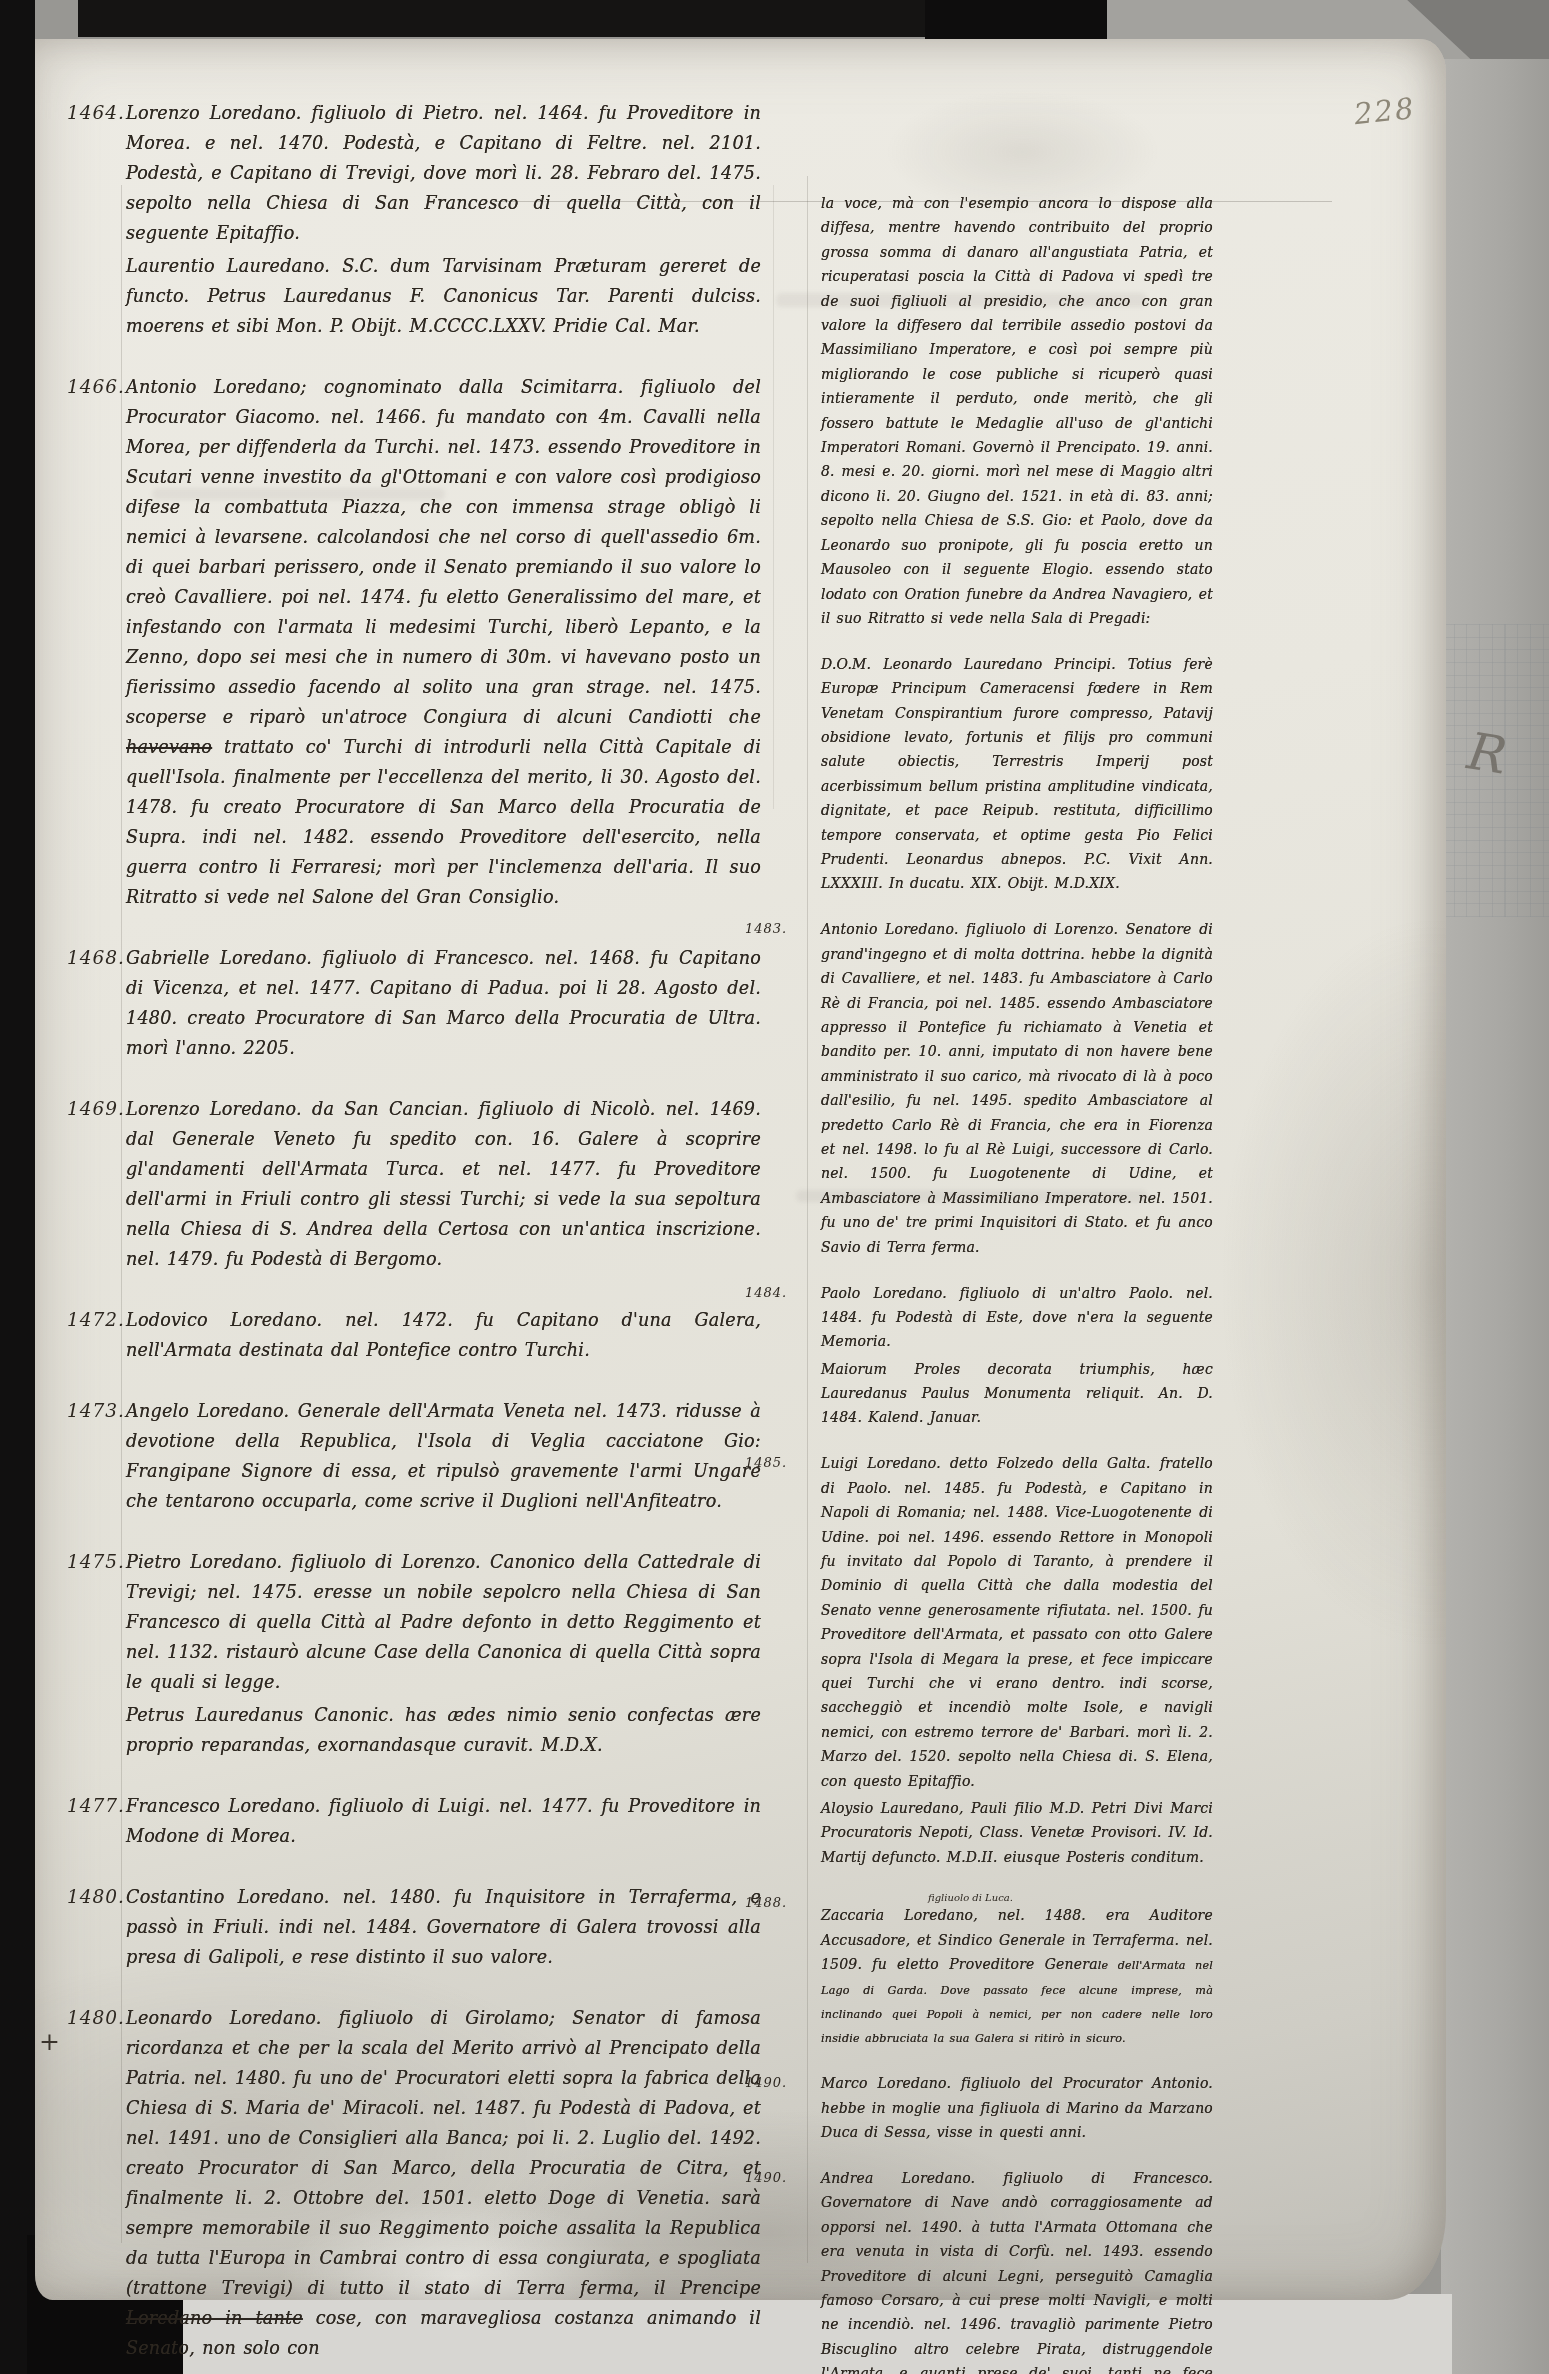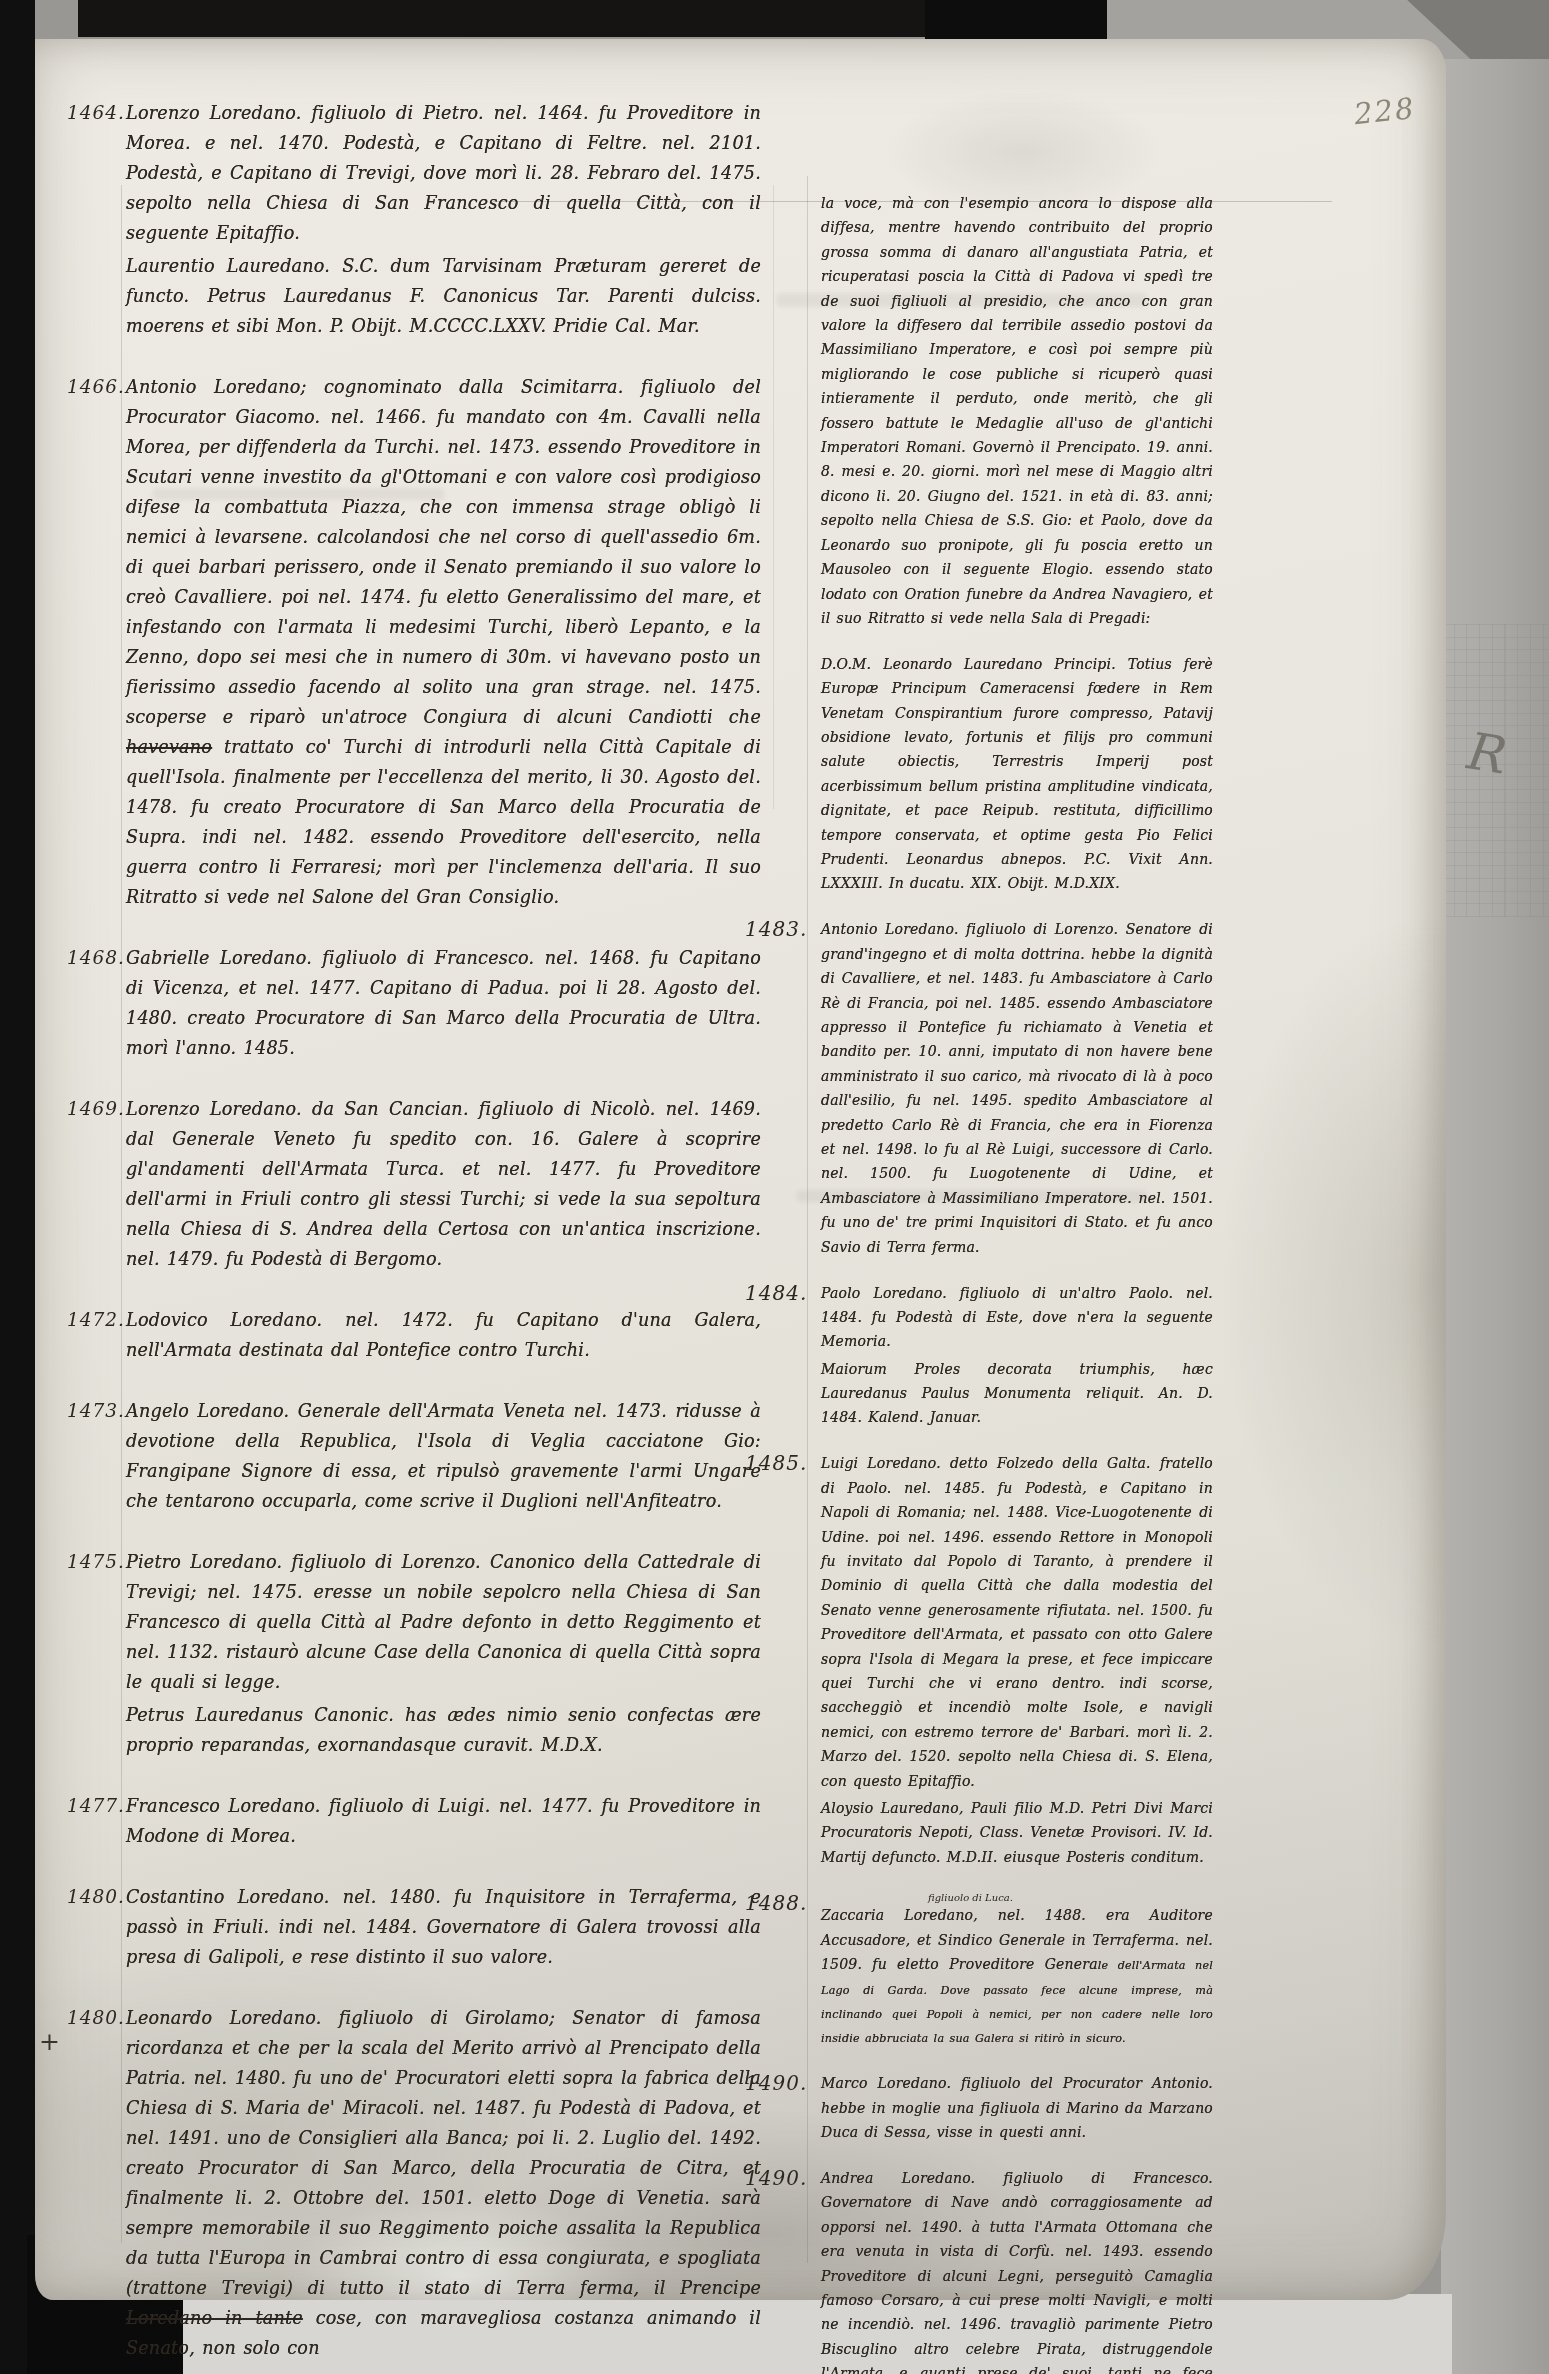--- a/index.html
+++ b/index.html
@@ -52,21 +52,21 @@
   
   .column{position:absolute;color:#2d2720;font-style:italic;}
   .col-left {left:55px; top:98px;width:706px;font-size:17.6px;  line-height:30px;}
   .col-right{left:733px;top:191px;width:480px;font-size:14px;line-height:24.4px;}
   .entry{position:relative;margin:0 0 31px 12px;}
   .col-right .entry{margin-bottom:21.5px;}
   .col-left  .entry{padding-left:59px;}
   .col-right .entry{padding-left:76px;}
   .year{position:absolute;left:0;top:0;letter-spacing:1px;}
   .col-left .year{font-size:18.5px;}
-  .col-right .year{font-size:20px;}
+  .col-right .year{font-size:13px;}
   .body{margin:0;text-align:justify;letter-spacing:0.2px;word-spacing:1.5px;
     text-shadow:0 0 0.5px rgba(45,39,32,.85);}
   .latin{margin:2.9px 0 0 0;}
   .note{font-size:10px;line-height:13.7px;margin:0 0 -1px 107px;}
   .struck{text-decoration:line-through;text-decoration-thickness:2.4px;
     text-decoration-color:rgba(40,34,28,.85);}
   .small{font-size:11.2px;line-height:15.6px;}
   .folio-number{position:absolute;left:1354px;top:94px;font-size:29px;font-style:italic;
     color:#8d8778;transform:rotate(-6deg);letter-spacing:2px;}
   .margin-cross{position:absolute;left:39px;top:2027px;font-size:25px;color:#3a332b;}
@@ -104,21 +104,21 @@
       <span class="year">1464.</span>
       <p class="body"><span>Lorenzo Loredano. figliuolo di Pietro. nel. 1464. fu Proveditore in Morea. e nel. 1470. Podestà, e Capitano di Feltre. nel. 2101. Podestà, e Capitano di Trevigi, dove morì li. 28. Febraro del. 1475. sepolto nella Chiesa di San Francesco di quella Città, con il seguente Epitaffio.</span></p>
       <p class="body latin"><span>Laurentio Lauredano. S.C. dum Tarvisinam Præturam gereret de functo. Petrus Lauredanus F. Canonicus Tar. Parenti dulciss. moerens et sibi Mon. P. Obijt. M.CCCC.LXXV. Pridie Cal. Mar.</span></p>
     </div>
     <div class="entry">
       <span class="year">1466.</span>
       <p class="body"><span>Antonio Loredano; cognominato dalla Scimitarra. figliuolo del Procurator Giacomo. nel. 1466. fu mandato con 4m. Cavalli nella Morea, per diffenderla da Turchi. nel. 1473. essendo Proveditore in Scutari venne investito da gl'Ottomani e con valore così prodigioso difese la combattuta Piazza, che con immensa strage obligò li nemici à levarsene. calcolandosi che nel corso di quell'assedio 6m. di quei barbari perissero, onde il Senato premiando il suo valore lo creò Cavalliere. poi nel. 1474. fu eletto Generalissimo del mare, et infestando con l'armata li medesimi Turchi, liberò Lepanto, e la Zenno, dopo sei mesi che in numero di 30m. vi havevano posto un fierissimo assedio facendo al solito una gran strage. nel. 1475. scoperse e riparò un'atroce Congiura di alcuni Candiotti che </span><span class="struck">havevano</span><span> trattato co' Turchi di introdurli nella Città Capitale di quell'Isola. finalmente per l'eccellenza del merito, li 30. Agosto del. 1478. fu creato Procuratore di San Marco della Procuratia de Supra. indi nel. 1482. essendo Proveditore dell'esercito, nella guerra contro li Ferraresi; morì per l'inclemenza dell'aria. Il suo Ritratto si vede nel Salone del Gran Consiglio.</span></p>
     </div>
     <div class="entry">
       <span class="year">1468.</span>
-      <p class="body"><span>Gabrielle Loredano. figliuolo di Francesco. nel. 1468. fu Capitano di Vicenza, et nel. 1477. Capitano di Padua. poi li 28. Agosto del. 1480. creato Procuratore di San Marco della Procuratia de Ultra. morì l'anno. 1485.</span></p>
+      <p class="body"><span>Gabrielle Loredano. figliuolo di Francesco. nel. 1468. fu Capitano di Vicenza, et nel. 1477. Capitano di Padua. poi li 28. Agosto del. 1480. creato Procuratore di San Marco della Procuratia de Ultra. morì l'anno. 2205.</span></p>
     </div>
     <div class="entry">
       <span class="year">1469.</span>
       <p class="body"><span>Lorenzo Loredano. da San Cancian. figliuolo di Nicolò. nel. 1469. dal Generale Veneto fu spedito con. 16. Galere à scoprire gl'andamenti dell'Armata Turca. et nel. 1477. fu Proveditore dell'armi in Friuli contro gli stessi Turchi; si vede la sua sepoltura nella Chiesa di S. Andrea della Certosa con un'antica inscrizione. nel. 1479. fu Podestà di Bergomo.</span></p>
     </div>
     <div class="entry">
       <span class="year">1472.</span>
       <p class="body"><span>Lodovico Loredano. nel. 1472. fu Capitano d'una Galera, nell'Armata destinata dal Pontefice contro Turchi.</span></p>
     </div>
     <div class="entry">

